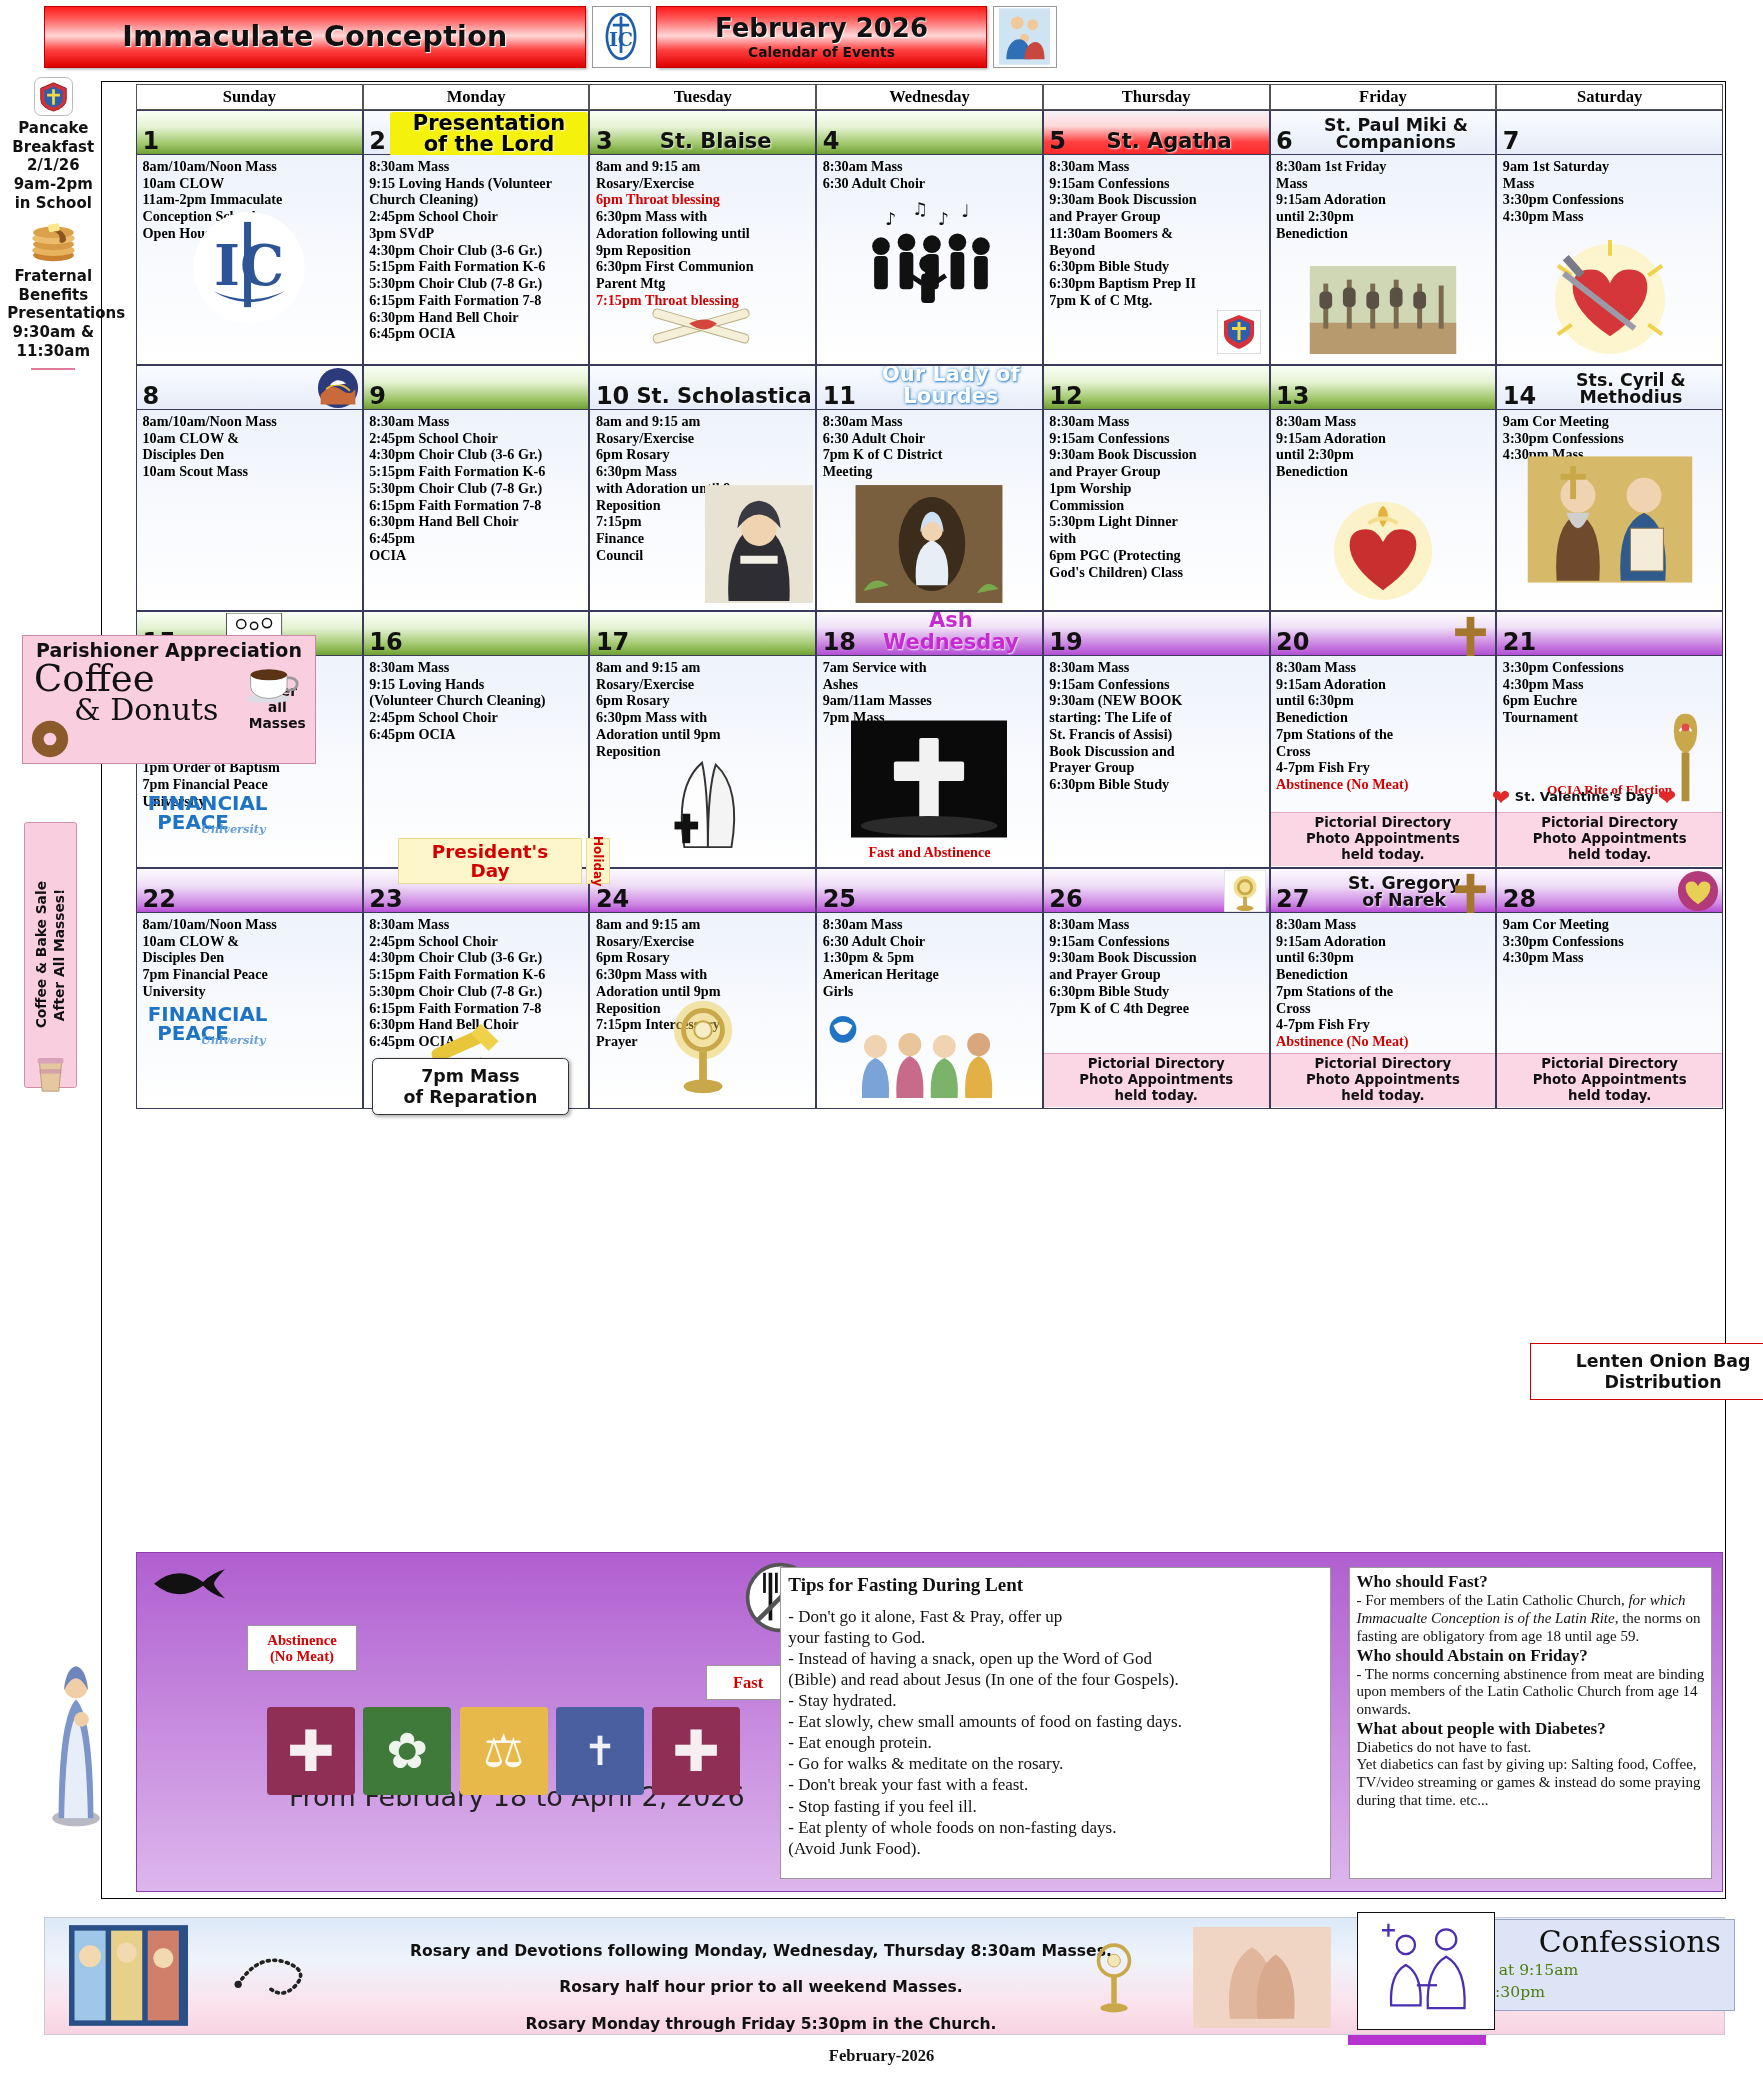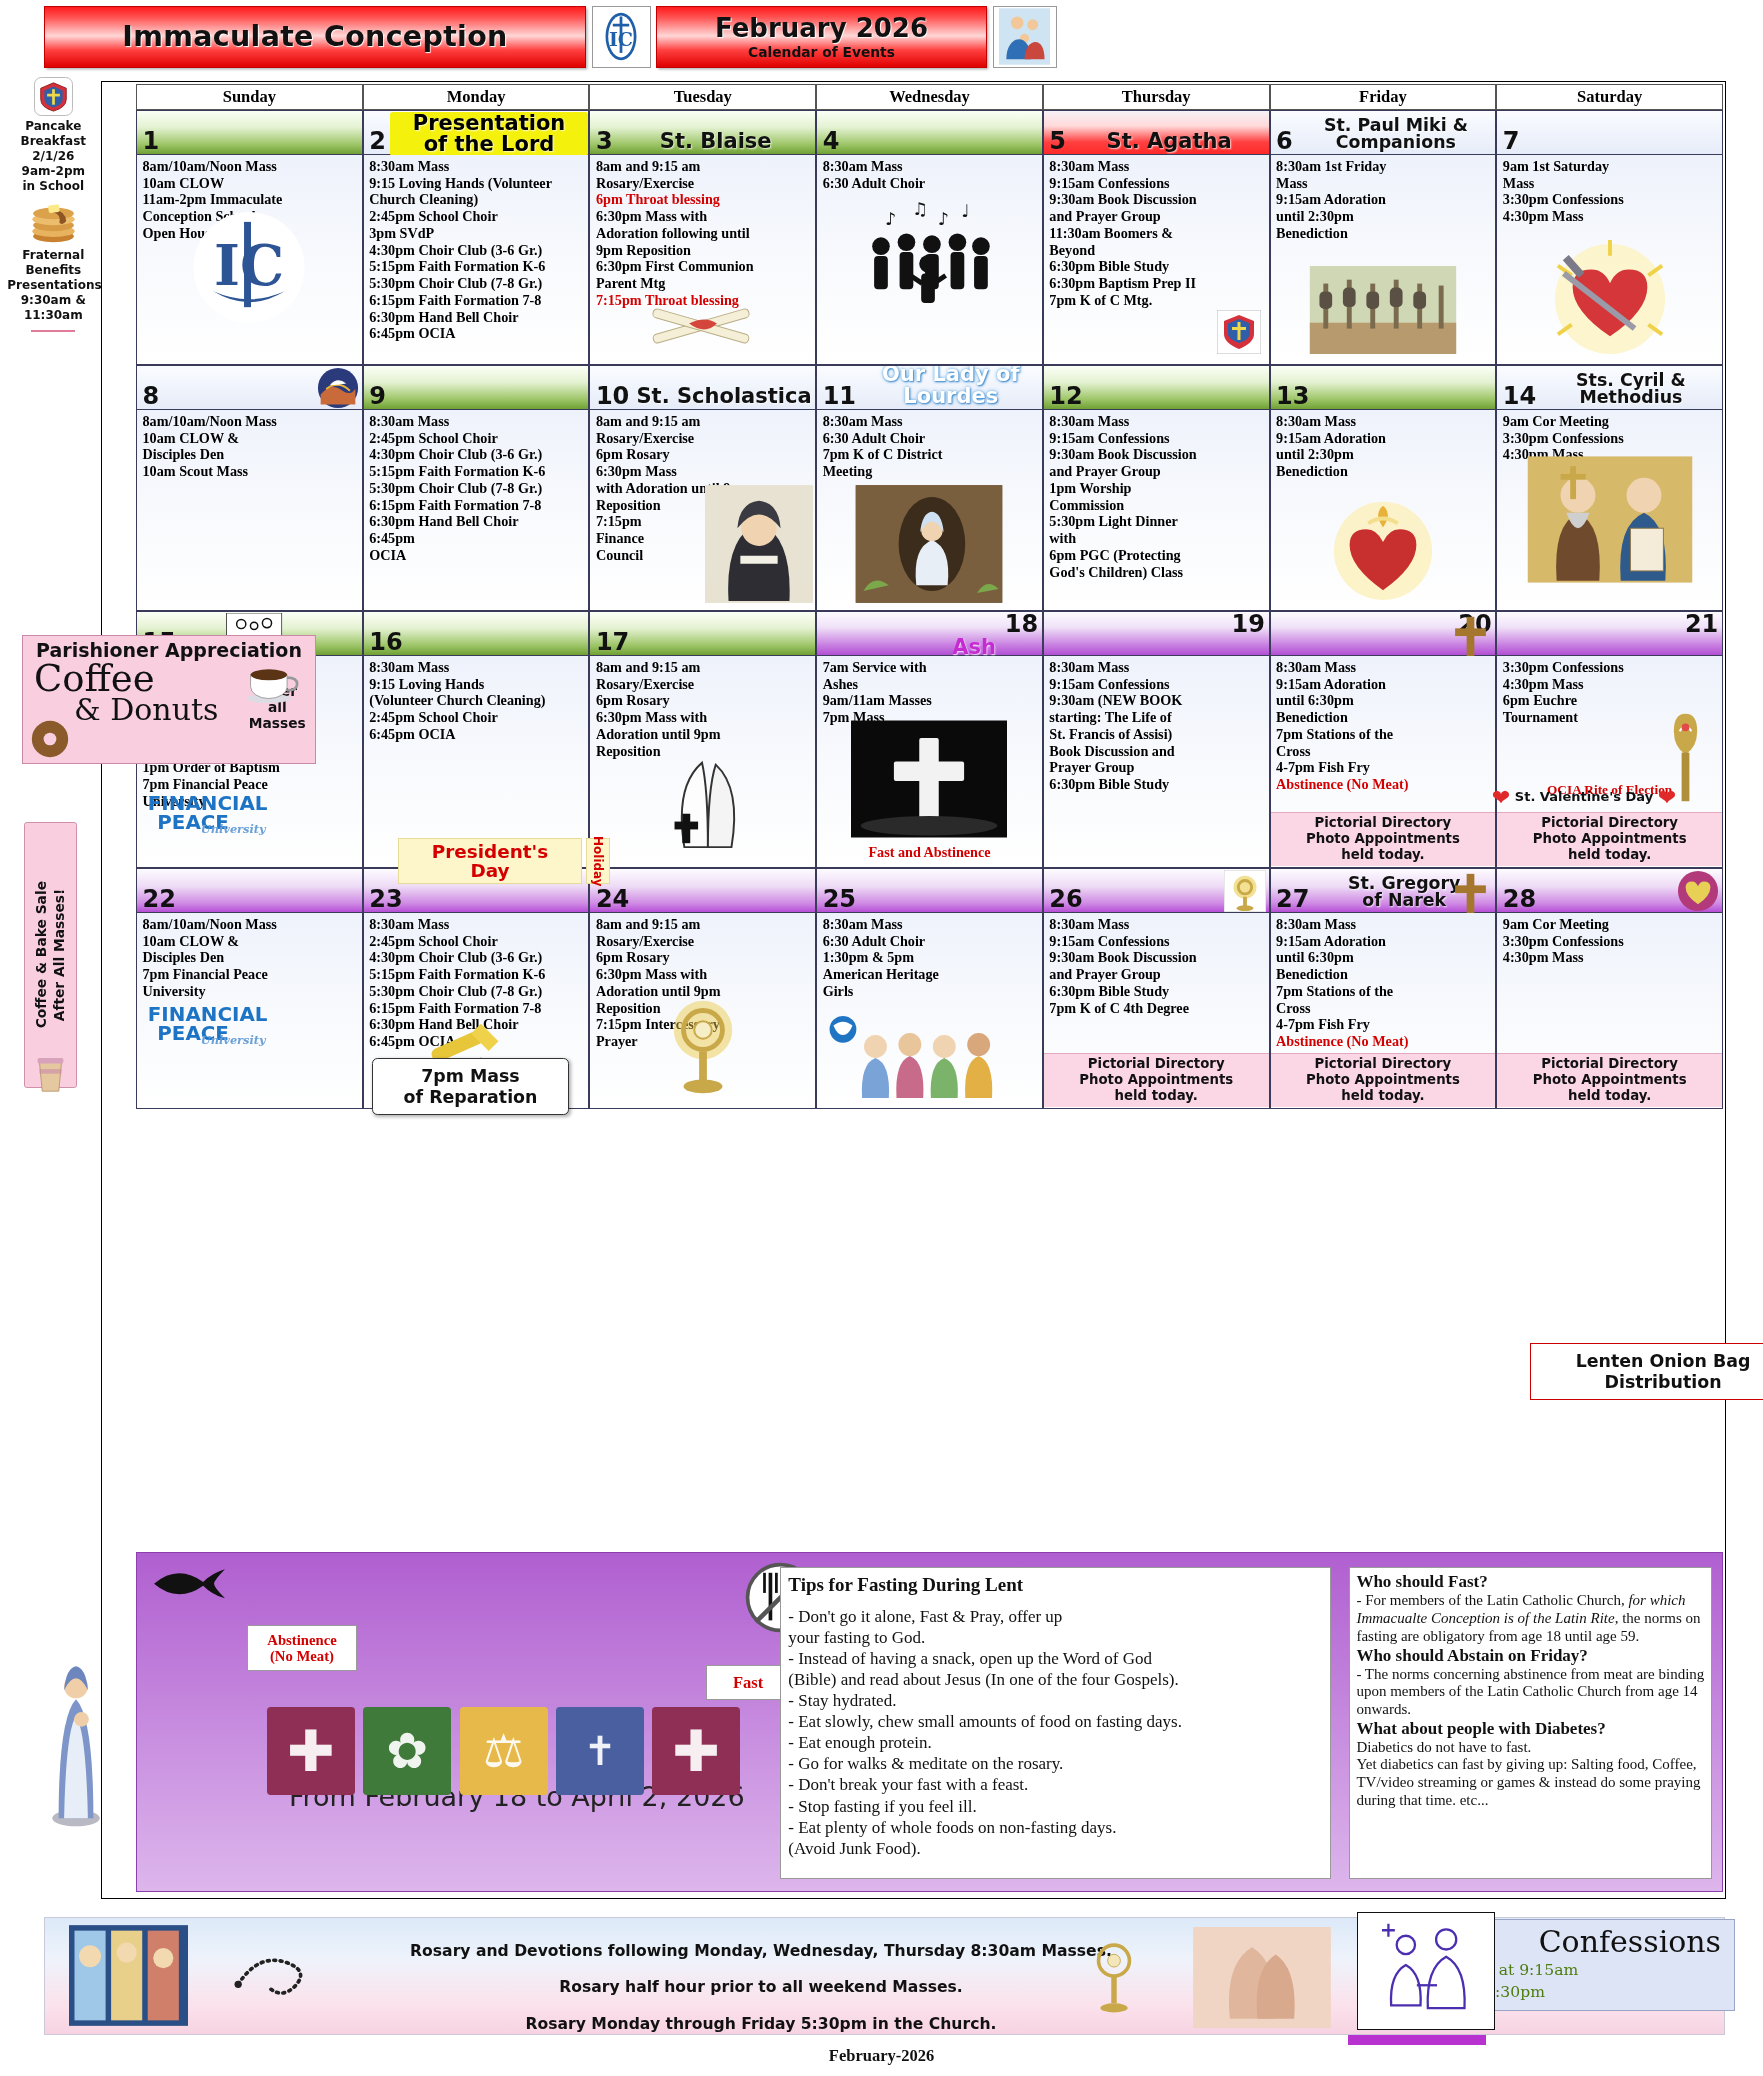--- a/index.html
+++ b/index.html
@@ -49,21 +49,21 @@
     display:flex; align-items:center; justify-content:center; padding:1.8px;
   }
 
   
   .sidebar { position:absolute; left:7.3px; top:77px; width:92px; }
   .side-block { text-align:center; font-family:"DejaVu Sans", sans-serif; }
   .kofc-badge {
     width:39px; height:39px; margin:0 auto 2.8px; border:0.9px solid #bbb; border-radius:7.3px;
     background:#fff; display:flex; align-items:center; justify-content:center;
   }
-  .side-txt { font-size:12px; color:#111; line-height:1.25; font-weight:600; }
+  .side-txt { font-size:15px; color:#111; line-height:1.25; font-weight:600; }
   .pancake { width:51px; height:44px; margin:5.5px auto 1.8px; }
   .side-rule { width:44px; height:1.8px; background:#e07b9a; margin:7.3px auto 0; }
 
   .vert-pink {
     position:absolute; left:24px; top:822px; width:53px; height:266px;
     background:#f9cfe0; border:0.9px solid #d090ac; border-radius:2.8px;
     display:flex; align-items:center; justify-content:center;
   }
   .vert-pink .vtxt {
     writing-mode:vertical-rl; transform:rotate(180deg);
@@ -88,21 +88,21 @@
   }
   .week { display:grid; grid-template-columns:repeat(7,1fr); }
   .cell { border:0.9px solid #3a3a5a; position:relative; background:#fff; overflow:hidden; }
   .cell-hdr {
     height:44px; position:relative; display:flex; align-items:flex-end;
     border-bottom:0.9px solid #3a3a5a;
   }
   .cell-hdr.green { background:linear-gradient(180deg,#fbfff6 0%,#e4f2d2 38%,#9dc567 78%,#6fa034 100%); }
   .cell-hdr.plain { background:linear-gradient(180deg,#fafcff 0%,#eef2fb 60%,#e6ecf8 100%); }
   .cell-hdr.red   { background:linear-gradient(180deg,#f7f1f7 0%,#ffd9d9 35%,#ff4040 72%,#ff2a2a 100%); }
-  .cell-hdr.purp  { background:linear-gradient(180deg,#fdfbff 0%,#f0e2f8 35%,#c77de0 78%,#b24fd4 100%);flex-direction:column; }
+  .cell-hdr.purp  { background:linear-gradient(180deg,#fdfbff 0%,#f0e2f8 35%,#c77de0 78%,#b24fd4 100%); }
   .cell-hdr.purp2 { background:linear-gradient(180deg,#fdfbff 0%,#eedcf6 40%,#cf8ae4 80%,#b64fd6 100%); }
   .daynum {
     font-family:"DejaVu Sans", sans-serif; font-weight:bold; font-size:24px; color:#111;
     padding:0 3.7px 0.9px 5.5px; line-height:1;
   }
   .feast {
     font-family:"DejaVu Sans", sans-serif; font-weight:600; font-size:21px; color:#111;
     flex:1; text-align:center; line-height:1.02; padding-bottom:1.8px;
     text-shadow:0.9px 0.9px 1.8px rgba(255,255,255,.8);
   }

